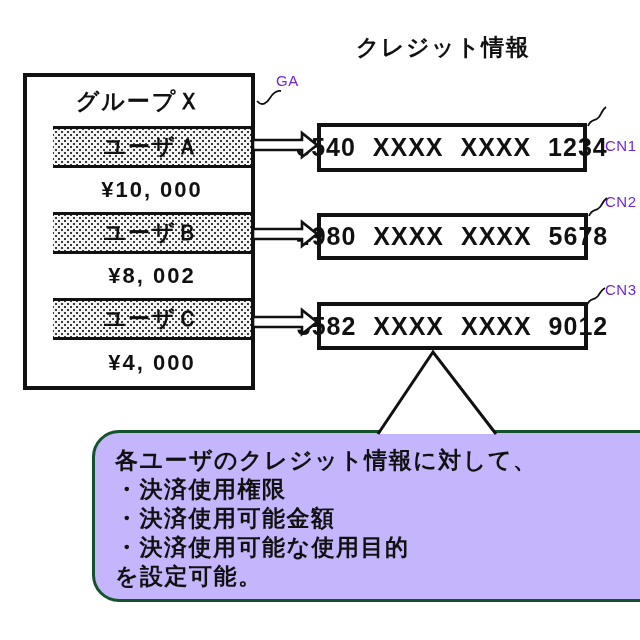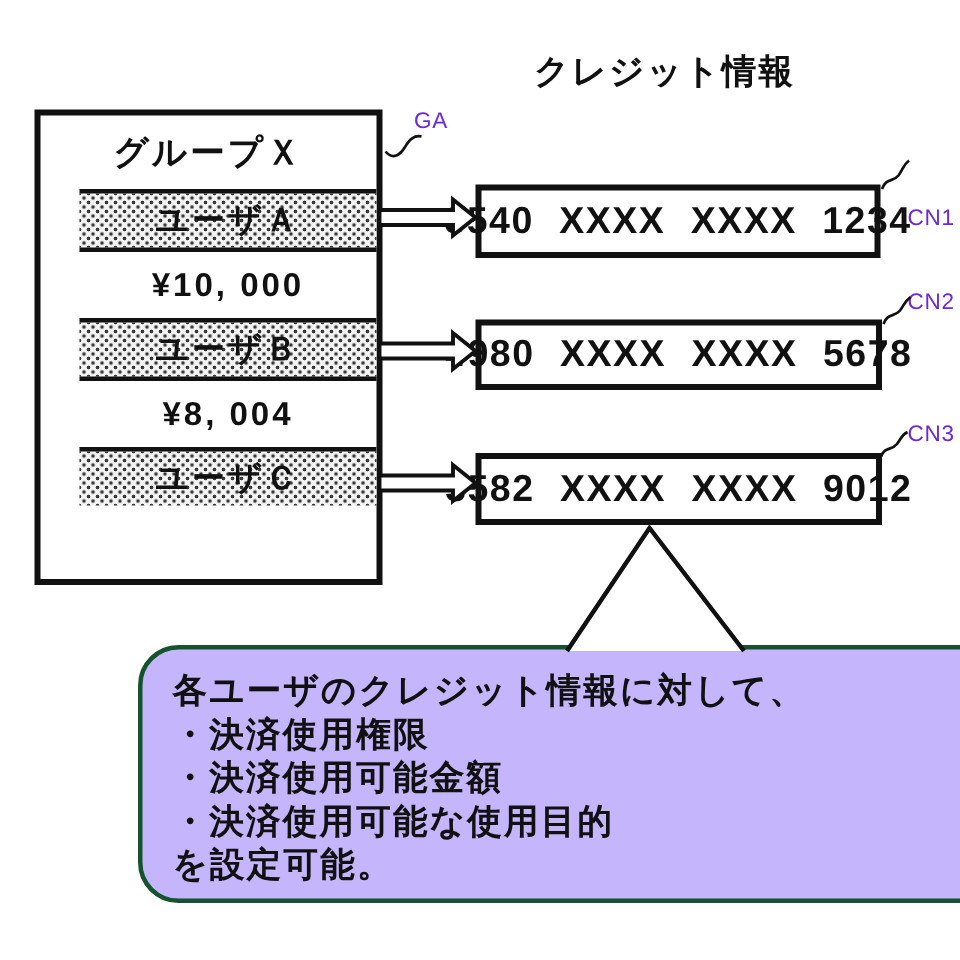--- a/index.html
+++ b/index.html
@@ -72,24 +72,27 @@
     <div class="trow r-user shaded">
       <span>ユーザＡ</span>
     </div>
     <div class="trow r-amt">
       <span>¥10, 000</span>
     </div>
     <div class="trow r-user shaded">
       <span>ユーザＢ</span>
     </div>
     <div class="trow r-amt">
-      <span>¥8, 004</span>
+      <span>¥8, 002</span>
     </div>
     <div class="trow r-user shaded">
       <span>ユーザＣ</span>
+    </div>
+    <div class="trow r-amt r-amt3">
+      <span>¥4, 000</span>
     </div>
   </div>
 
   <div class="abs card" style="left:317px;top:123px;width:270px;height:49px;">
     <span>3540 XXXX XXXX 1234</span>
   </div>
   <div class="abs card" style="left:317px;top:213px;width:271px;height:47px;">
     <span>4980 XXXX XXXX 5678</span>
   </div>
   <div class="abs card" style="left:317px;top:302px;width:271px;height:48px;">

